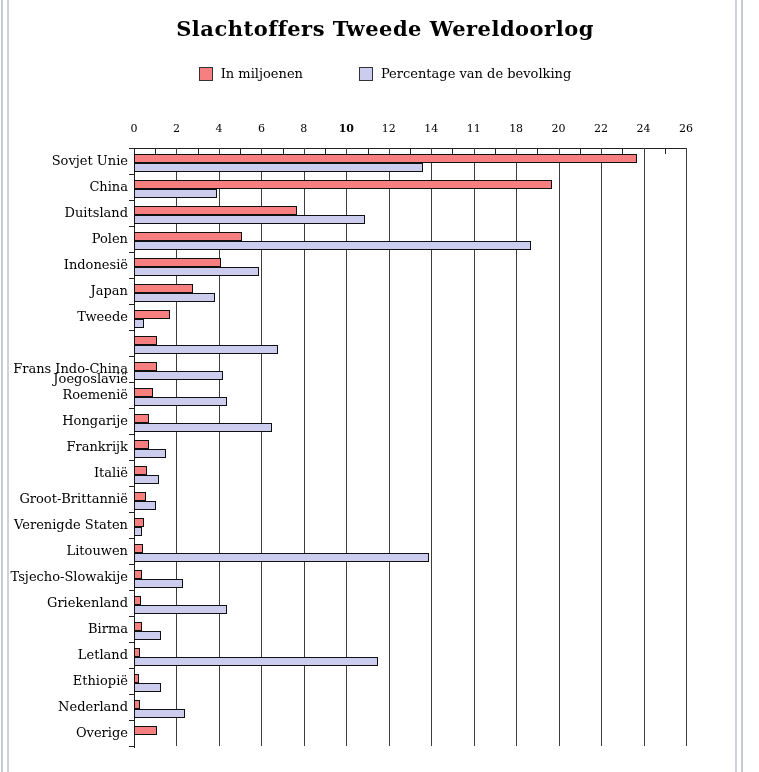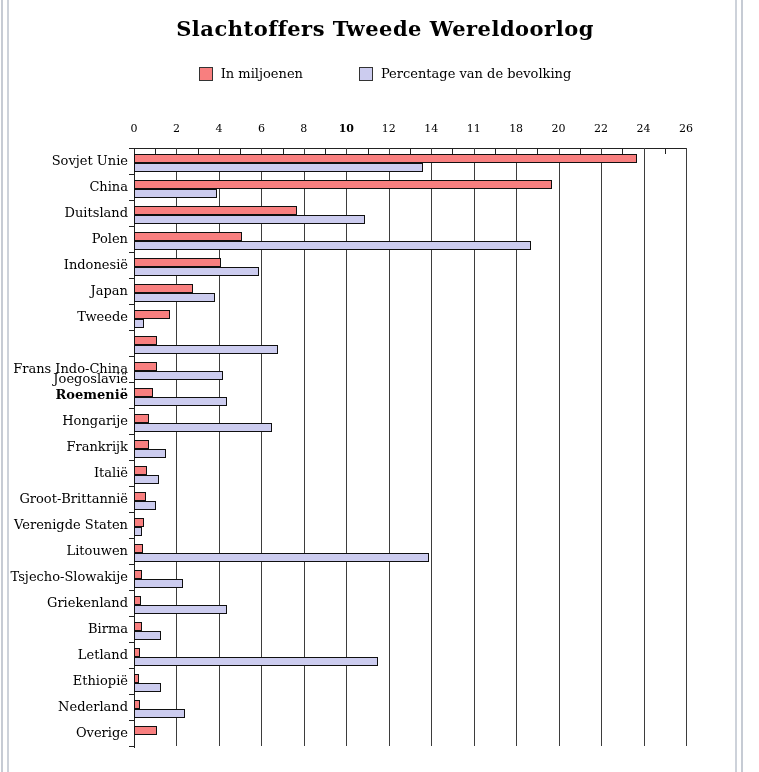--- a/index.html
+++ b/index.html
@@ -157,21 +157,21 @@
       <div class="bar" style="left: 134px; top: 293px; width: 79px; background: rgb(204, 204, 239);"></div>
       <div class="cat-label" style="left: 6px; top: 304px; width: 122px;">Tweede</div>
       <div class="bar" style="left: 134px; top: 310px; width: 34px; background: rgb(248, 127, 127);"></div>
       <div class="bar" style="left: 134px; top: 319px; width: 8px; background: rgb(204, 204, 239);"></div>
       <div class="cat-label" style="left: 6px; top: 330px; width: 122px; margin-top: 36px;">Joegoslavië</div>
       <div class="bar" style="left: 134px; top: 336px; width: 21px; background: rgb(248, 127, 127);"></div>
       <div class="bar" style="left: 134px; top: 345px; width: 142px; background: rgb(204, 204, 239);"></div>
       <div class="cat-label" style="left: 6px; top: 356px; width: 122px;">Frans Indo-China</div>
       <div class="bar" style="left: 134px; top: 362px; width: 21px; background: rgb(248, 127, 127);"></div>
       <div class="bar" style="left: 134px; top: 371px; width: 87px; background: rgb(204, 204, 239);"></div>
-      <div class="cat-label" style="left: 6px; top: 382px; width: 122px; font-weight: bold;">Roemenië</div>
+      <div class="cat-label" style="left: 6px; top: 382px; width: 122px;">Roemenië</div>
       <div class="bar" style="left: 134px; top: 388px; width: 17px; background: rgb(248, 127, 127);"></div>
       <div class="bar" style="left: 134px; top: 397px; width: 91px; background: rgb(204, 204, 239);"></div>
       <div class="cat-label" style="left: 6px; top: 408px; width: 122px;">Hongarije</div>
       <div class="bar" style="left: 134px; top: 414px; width: 13px; background: rgb(248, 127, 127);"></div>
       <div class="bar" style="left: 134px; top: 423px; width: 136px; background: rgb(204, 204, 239);"></div>
       <div class="cat-label" style="left: 6px; top: 434px; width: 122px;">Frankrijk</div>
       <div class="bar" style="left: 134px; top: 440px; width: 13px; background: rgb(248, 127, 127);"></div>
       <div class="bar" style="left: 134px; top: 449px; width: 30px; background: rgb(204, 204, 239);"></div>
       <div class="cat-label" style="left: 6px; top: 460px; width: 122px;">Italië</div>
       <div class="bar" style="left: 134px; top: 466px; width: 11px; background: rgb(248, 127, 127);"></div>

